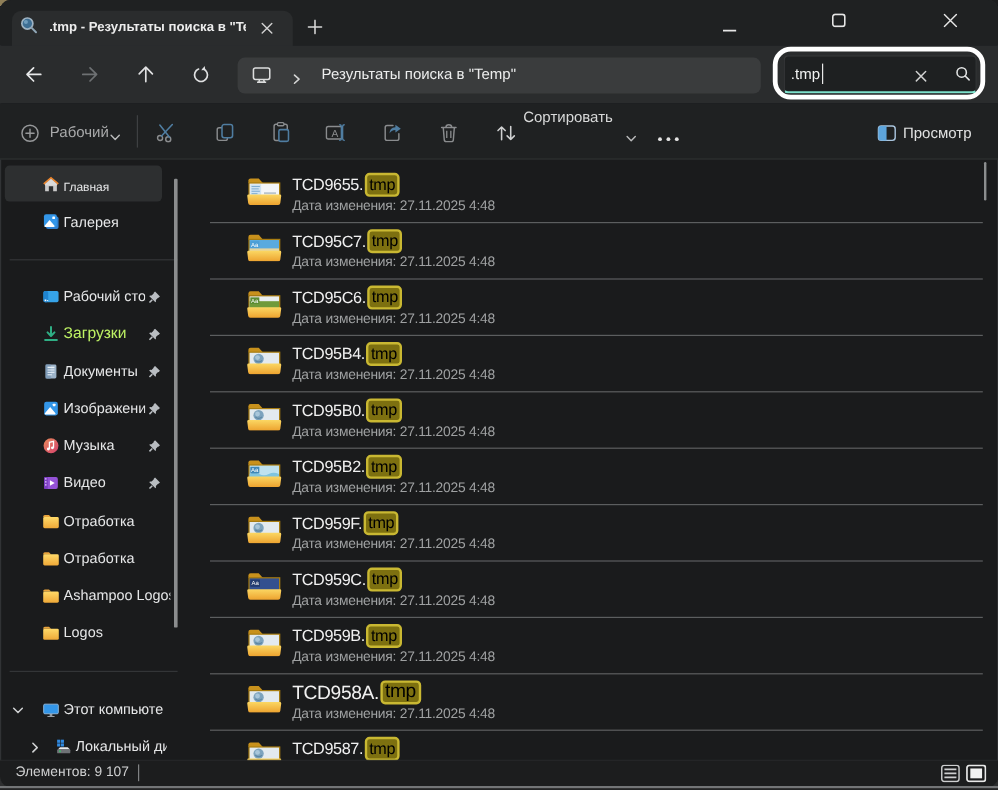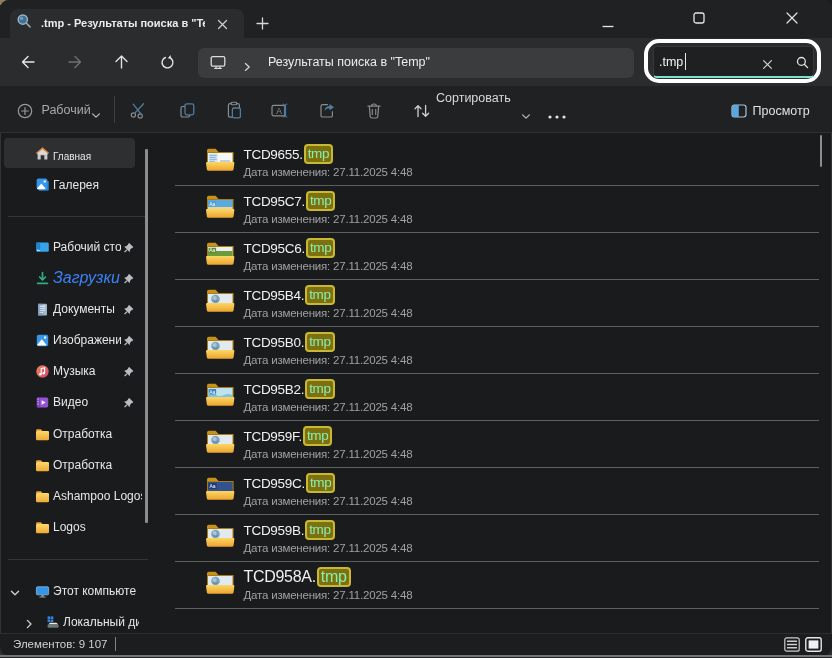--- a/index.html
+++ b/index.html
@@ -1,16 +1,16 @@
 <!DOCTYPE html>
 <html><head><meta charset="utf-8">
 <style>
 html,body{margin:0;padding:0;width:832px;height:658px;background:#1c1d1e;font-family:"Liberation Sans",sans-serif;overflow:hidden}
 #win{position:absolute;left:0;top:0;width:832px;height:656px;background:#1a1b1c;border-radius:9px;overflow:hidden;box-shadow:inset 1px 0 0 #313335,inset -1px 0 0 #313335,inset 0 -1px 0 #313335}
-.hl{display:inline-block;background:#7d7010;border:2px solid #c9b832;border-radius:4px;color:#86efac;padding:0 2px;line-height:16px;height:16px;margin-left:1px;vertical-align:middle;position:relative;top:-1px}
+.hl{display:inline-block;background:#7d7010;border:2px solid #c9b832;border-radius:4px;color:#000000;padding:0 2px;line-height:16px;height:16px;margin-left:1px;vertical-align:middle;position:relative;top:-1px}
 </style></head>
 <body>
 <div style="position:absolute;left:0;top:0;width:8px;height:5px;background:#8f7f58"></div>
 <div style="position:absolute;left:0;top:646px;width:832px;height:12px;background:#2e2f30"></div>
 <div style="position:absolute;left:88px;top:0;width:45px;height:1.5px;background:#4e4e4e"></div>
 <div style="position:absolute;left:148px;top:0;width:35px;height:1.5px;background:#575757"></div>
 <div style="position:absolute;left:198px;top:0;width:14px;height:1.5px;background:#3a6ea5"></div>
 <div style="position:absolute;left:500px;top:0;width:90px;height:1px;background:#454545"></div>
 <div id="win">
 <svg width="0" height="0" style="position:absolute">
@@ -177,21 +177,21 @@
           <rect x="1" y="9.3" width="3.4" height="1.3" transform="rotate(-45 2.7 9.9)"></rect>
         </g>
 </svg>
     </div>
 <div style="position:absolute;left:35px;top:270.5px;width:15px;height:15px">
       <svg width="15" height="15" viewBox="0 0 15 15" style="position:absolute;left:0;top:0">
         <path d="M7.5 1.5 V8.5 M4.6 6 L7.5 9 L10.4 6" stroke="#2fae84" stroke-width="1.7" fill="none" stroke-linecap="round" stroke-linejoin="round"></path>
 <path d="M2.6 12.3 H12.4" stroke="#2fae84" stroke-width="1.7" stroke-linecap="round"></path>
       </svg>
     </div>
-<div style="position:absolute;left:53px;top:269px;height:18px;line-height:18px;font-size:16px;color:#3b82f6;white-space:nowrap;width:68px;overflow:hidden;font-style:italic;">Загрузки</div>
+<div style="position:absolute;left:53px;top:269px;height:18px;line-height:18px;font-size:13px;color:#bef264;white-space:nowrap;width:68px;overflow:hidden;">Загрузки</div>
 <div style="position:absolute;left:123px;top:271.5px;width:12px;height:13px">
       <svg width="12" height="13" viewBox="0 0 12 13" style="position:absolute;left:0;top:0">
 <g fill="#b9bdc1">
           <path d="M6.2 1.9 L10.3 6 L9.1 7.2 L8.7 7.1 L6.9 8.9 Q7.3 10.2 6.5 10.9 L1.3 5.7 Q2 4.9 3.3 5.3 L5.1 3.5 L5 3.1 Z"></path>
           <rect x="1" y="9.3" width="3.4" height="1.3" transform="rotate(-45 2.7 9.9)"></rect>
         </g>
 </svg>
     </div>
 <div style="position:absolute;left:35px;top:301.5px;width:15px;height:15px">
       <svg width="15" height="15" viewBox="0 0 15 15" style="position:absolute;left:0;top:0">
@@ -474,20 +474,35 @@
 <circle cx="10.5" cy="11" r="4.3" fill="#7da3bd"></circle>
 <circle cx="9.6" cy="10" r="2" fill="#a8c6da"></circle>
 <path d="M7.7 12.4 a4.3 4.3 0 0 0 5.6 0" stroke="#5d86a3" stroke-width="1" fill="none"></path>
 <path d="M2.2 15 h26 q1.3 0 1.15 1.3 l-0.75 5.9 q-0.2 1.6 -1.8 1.6 h-23.2 q-1.6 0 -1.8 -1.6 l-0.75 -5.9 q-0.15 -1.3 1.15 -1.3 z" fill="url(#gfold)"></path>
 </svg>
       </div>
 <div style="position:absolute;left:75.5px;top:7px;height:16px;line-height:16px;font-size:16px;letter-spacing:-0.3px;color:#f1f1f1;white-space:nowrap">TCD958A.<span class="hl">tmp</span></div>
 <div style="position:absolute;left:75.5px;top:28px;font-size:11.5px;letter-spacing:-0.2px;color:#9fa1a2;white-space:nowrap">Дата изменения: 27.11.2025 4:48</div>
 </div>
 <div style="position:absolute;left:175px;top:607.5px;width:643.5px;height:1px;background:#5c5e5f"></div>
+<div style="position:absolute;left:168px;top:607.5px;width:664px;height:47px;overflow:hidden">
+<div style="position:absolute;left:36.5px;top:9px;width:30px;height:24px">
+        <svg width="30" height="24" viewBox="0 0 30 24" style="position:absolute;left:0;top:0">
+<path d="M2 5.5 v-2 q0 -1.8 1.8 -1.8 h6.8 l3.4 3.8 z" fill="#c8911c"></path>
+<rect x="2" y="5" width="26.6" height="12.5" fill="#a87d12"></rect>
+<rect x="3" y="6" width="24.5" height="10.5" fill="#e3eaef"></rect>
+<circle cx="10.5" cy="11" r="4.3" fill="#7da3bd"></circle>
+<circle cx="9.6" cy="10" r="2" fill="#a8c6da"></circle>
+<path d="M7.7 12.4 a4.3 4.3 0 0 0 5.6 0" stroke="#5d86a3" stroke-width="1" fill="none"></path>
+<path d="M2.2 15 h26 q1.3 0 1.15 1.3 l-0.75 5.9 q-0.2 1.6 -1.8 1.6 h-23.2 q-1.6 0 -1.8 -1.6 l-0.75 -5.9 q-0.15 -1.3 1.15 -1.3 z" fill="url(#gfold)"></path>
+</svg>
+      </div>
+<div style="position:absolute;left:75.5px;top:7px;height:16px;line-height:16px;font-size:13.5px;letter-spacing:-0.3px;color:#f1f1f1;white-space:nowrap">TCD9587.<span class="hl">tmp</span></div>
+<div style="position:absolute;left:75.5px;top:28px;font-size:11.5px;letter-spacing:-0.2px;color:#9fa1a2;white-space:nowrap">Дата изменения: 27.11.2025 4:48</div>
+</div>
 <div style="position:absolute;left:819.5px;top:134.5px;width:2px;height:32px;background:#8b8d8e;border-radius:1px"></div>
 <div style="position:absolute;left:0px;top:632.5px;width:832px;height:23.5px;background:#1c1d1e;border-top:1px solid #2c2e2f;box-sizing:border-box;border-radius:0 0 9px 9px"></div>
 <div style="position:absolute;left:13px;top:637px;font-size:11.5px;line-height:15px;color:#cfd0d1">Элементов: 9 107</div>
 <div style="position:absolute;left:115px;top:637px;width:1px;height:14px;background:#808284"></div>
 <div style="position:absolute;left:784px;top:637px"><svg width="16" height="15" viewBox="0 0 16 15">
 <rect x="0.8" y="0.8" width="14.4" height="13.4" rx="2" fill="none" stroke="#cdcecf" stroke-width="1.2"></rect>
 <path d="M3 4.2 H13 M3 7.5 H13 M3 10.8 H13" stroke="#cdcecf" stroke-width="1.4"></path>
       </svg></div>
 <div style="position:absolute;left:805px;top:637px"><svg width="17" height="15" viewBox="0 0 17 15">
 <rect x="0.8" y="0.8" width="15.4" height="13.4" rx="2" fill="none" stroke="#e8e8e8" stroke-width="1.4"></rect>

